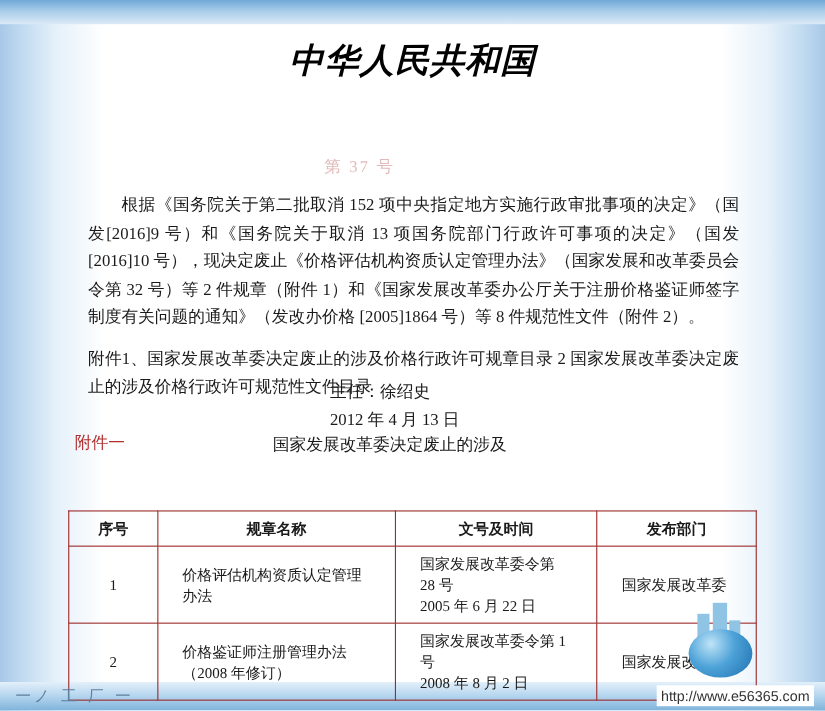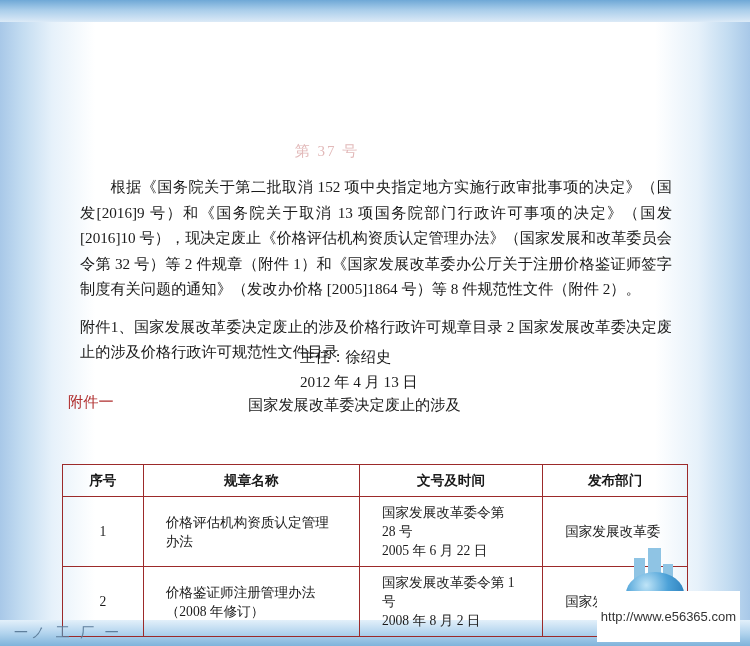--- a/index.html
+++ b/index.html
@@ -127,21 +127,21 @@
   .col-doc { width: 190px; }
   .col-dept { width: 140px; }
   .watermark-url {
     position: absolute;
     right: 10px;
     bottom: 4px;
     background: #ffffff;
     color: #333333;
     font-family: "Liberation Sans", sans-serif;
     font-size: 13px;
-    padding: 18px 4px;
+    padding: 2px 4px;
   }
   .logo-globe {
     position: absolute;
     right: 56px;
     bottom: 30px;
     width: 74px;
     height: 66px;
   }
   .globe-ball {
     position: absolute;
@@ -171,20 +171,21 @@
 </style>
 </head>
 <body>
 
 <div class="page">
 
   <div class="top-band"></div>
   <div class="bottom-band"></div>
 
   <div class="title-block">
+    <div class="title-line">中华人民共和国</div>
   </div>
 
   <div class="faint-head">第 37 号</div>
 
   <div class="body-text">
     <p class="indent2">根据《国务院关于第二批取消 152 项中央指定地方实施行政审批事项的决定》（国发[2016]9 号）和《国务院关于取消 13 项国务院部门行政许可事项的决定》（国发[2016]10 号），现决定废止《价格评估机构资质认定管理办法》（国家发展和改革委员会令第 32 号）等 2 件规章（附件 1）和《国家发展改革委办公厅关于注册价格鉴证师签字制度有关问题的通知》（发改办价格 [2005]1864 号）等 8 件规范性文件（附件 2）。</p>
     <p>附件1、国家发展改革委决定废止的涉及价格行政许可规章目录 2 国家发展改革委决定废止的涉及价格行政许可规范性文件目录</p>
   </div>
 
   <div class="sign-block">

